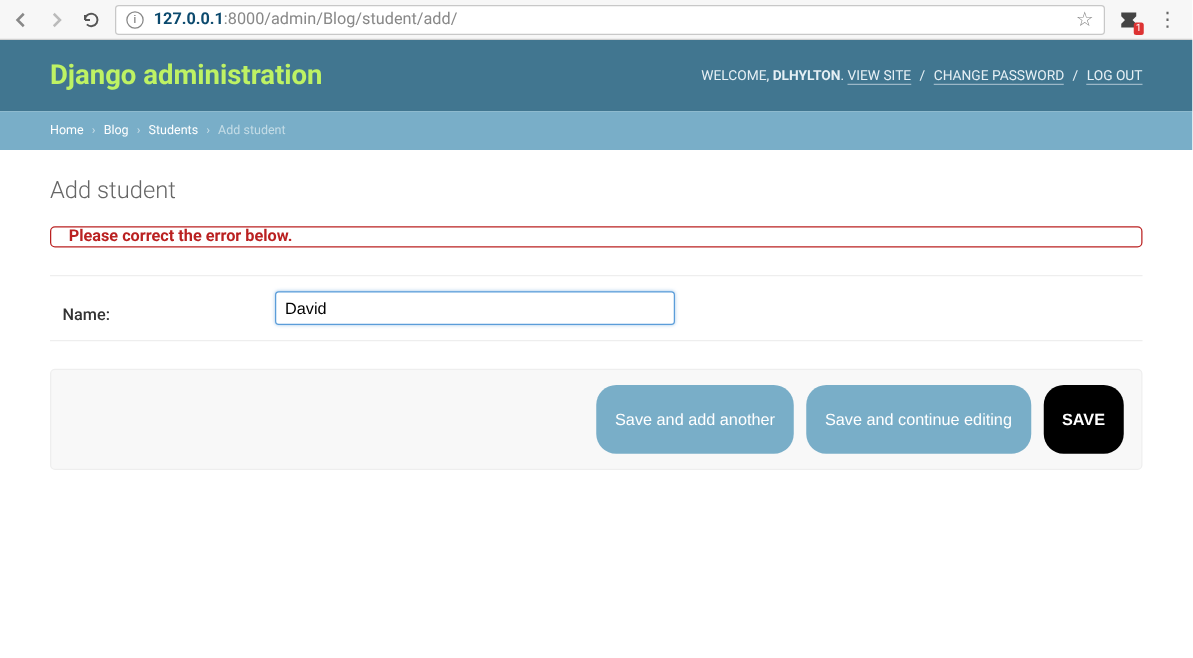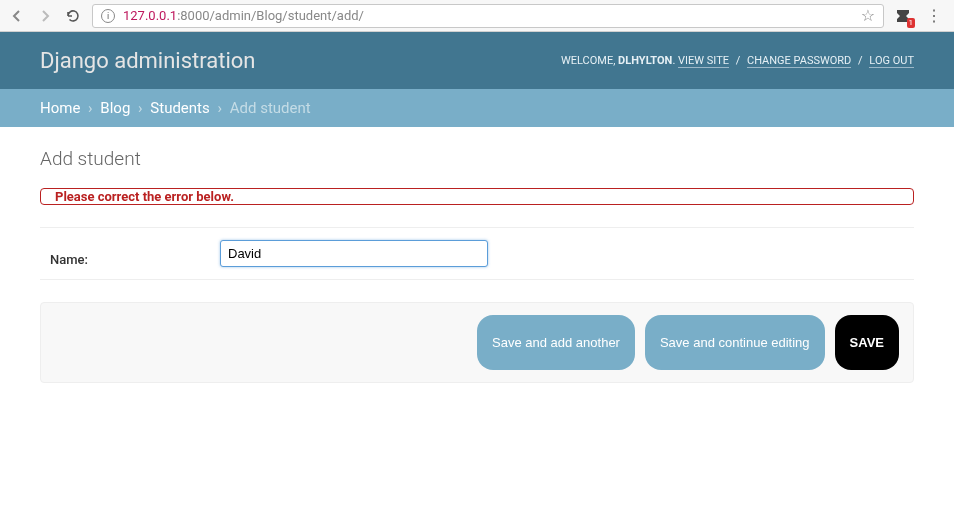--- a/index.html
+++ b/index.html
@@ -12,52 +12,52 @@
 .url-bar { flex: 1; display: flex; align-items: center; border: 1px solid #c8c8c8; border-radius: 3px; background: #fff; padding: 3px 8px; font-size: 13px; color: #333; height: 24px; }
 .url-bar .info-icon { width: 14px; height: 14px; border: 1px solid #888; border-radius: 50%; display: inline-flex; align-items: center; justify-content: center; font-size: 9px; color: #666; margin-right: 8px; }
 .url-bar .star { margin-left: auto; color: #888; font-size: 16px; }
 .ext-icon { width: 18px; height: 18px; position: relative; }
 .ext-icon svg { width: 18px; height: 18px; fill: #444; }
 .ext-badge { position: absolute; bottom: -3px; right: -3px; background: #d33; color: #fff; font-size: 8px; border-radius: 2px; padding: 0 2px; line-height: 10px; }
 .menu-dots { font-size: 16px; color: #666; padding: 0 4px; }
 
 
 .header { background: #417690; color: #fff; padding: 16px 40px; display: flex; align-items: center; justify-content: space-between; }
-.branding { color: #e5e5e5; font-size: 22px; font-weight: 400; }
+.branding { color: #bef264; font-size: 22px; font-weight: 700; }
 .userlinks { font-size: 11px; color: #e6f0f5; text-align: right; }
 .userlinks .sep { padding: 0 4px; }
 .userlinks a { color: #e6f0f5; border-bottom: 1px solid #9bb7c7; text-decoration: none; cursor: pointer; }
 .userlinks strong { font-weight: bold; }
 
 
-.breadcrumb { background: #79aec8; color: #c4dce6; padding: 10px 40px; font-size: 15px; }
+.breadcrumb { background: #79aec8; color: #c4dce6; padding: 10px 40px; font-size: 10px; }
 .breadcrumb a { color: #fff; text-decoration: none; cursor: pointer; }
 .breadcrumb .sep { padding: 0 4px; color: #c4dce6; }
 
 
 .content { padding: 20px 40px 30px 40px; }
 .content h1 { font-size: 19px; font-weight: 300; color: #666; margin-bottom: 18px; }
 
 .errornote { border: 1px solid #ba2121; border-radius: 4px; padding: 0 14px; color: #ba2121; font-size: 13px; font-weight: bold; margin-bottom: 22px; }
 
 .form-row { border-bottom: 1px solid #eee; padding: 12px 10px; display: flex; align-items: flex-start; }
 .form-row.first { border-top: 1px solid #eee; align-items: flex-end; }
 .form-row label { width: 170px; color: #333; font-size: 13px; font-weight: 500; padding-top: 4px; }
 .form-row .field { flex: 1; }
-.form-row input[type=text] { width: 268px; padding: 5px 7px; border: 1px solid #ccc; border-radius: 3px; font-size: 13px; }
+.form-row input[type=text] { width: 320px; padding: 5px 7px; border: 1px solid #ccc; border-radius: 3px; font-size: 13px; }
 .form-row input.focus { border: 1px solid #5b9dd9; box-shadow: 0 0 3px rgba(91,157,217,0.6); outline: none; }
 .errorlist { list-style: none; margin-bottom: 8px; }
 .errorlist li { color: #ba2121; font-size: 13px; padding: 3px 0; }
 
 .submit-row { background: #f8f8f8; border: 1px solid #eee; border-radius: 4px; padding: 12px 14px; margin-top: 22px; display: flex; justify-content: flex-end; gap: 10px; }
 .submit-row button { border: none; border-radius: 16px; padding: 20px 15px; font-size: 13px; cursor: pointer; color: #fff; }
 .btn-default { background: #79aec8; }
 .btn-primary { background: #000000; font-weight: bold; }
 
-.url-host { color: #be185d; }
+.url-host { color: #0c4a6e; font-weight: bold; }
 .url-path { color: #888; }
 </style>
 </head>
 <body>
 
 <div class="browser-bar">
   <div class="nav-btn disabled">
     <svg width="16" height="16" viewBox="0 0 16 16">
         <path d="M10 3 L5 8 L10 13" stroke="#888" stroke-width="2" fill="none"></path>
       </svg>

